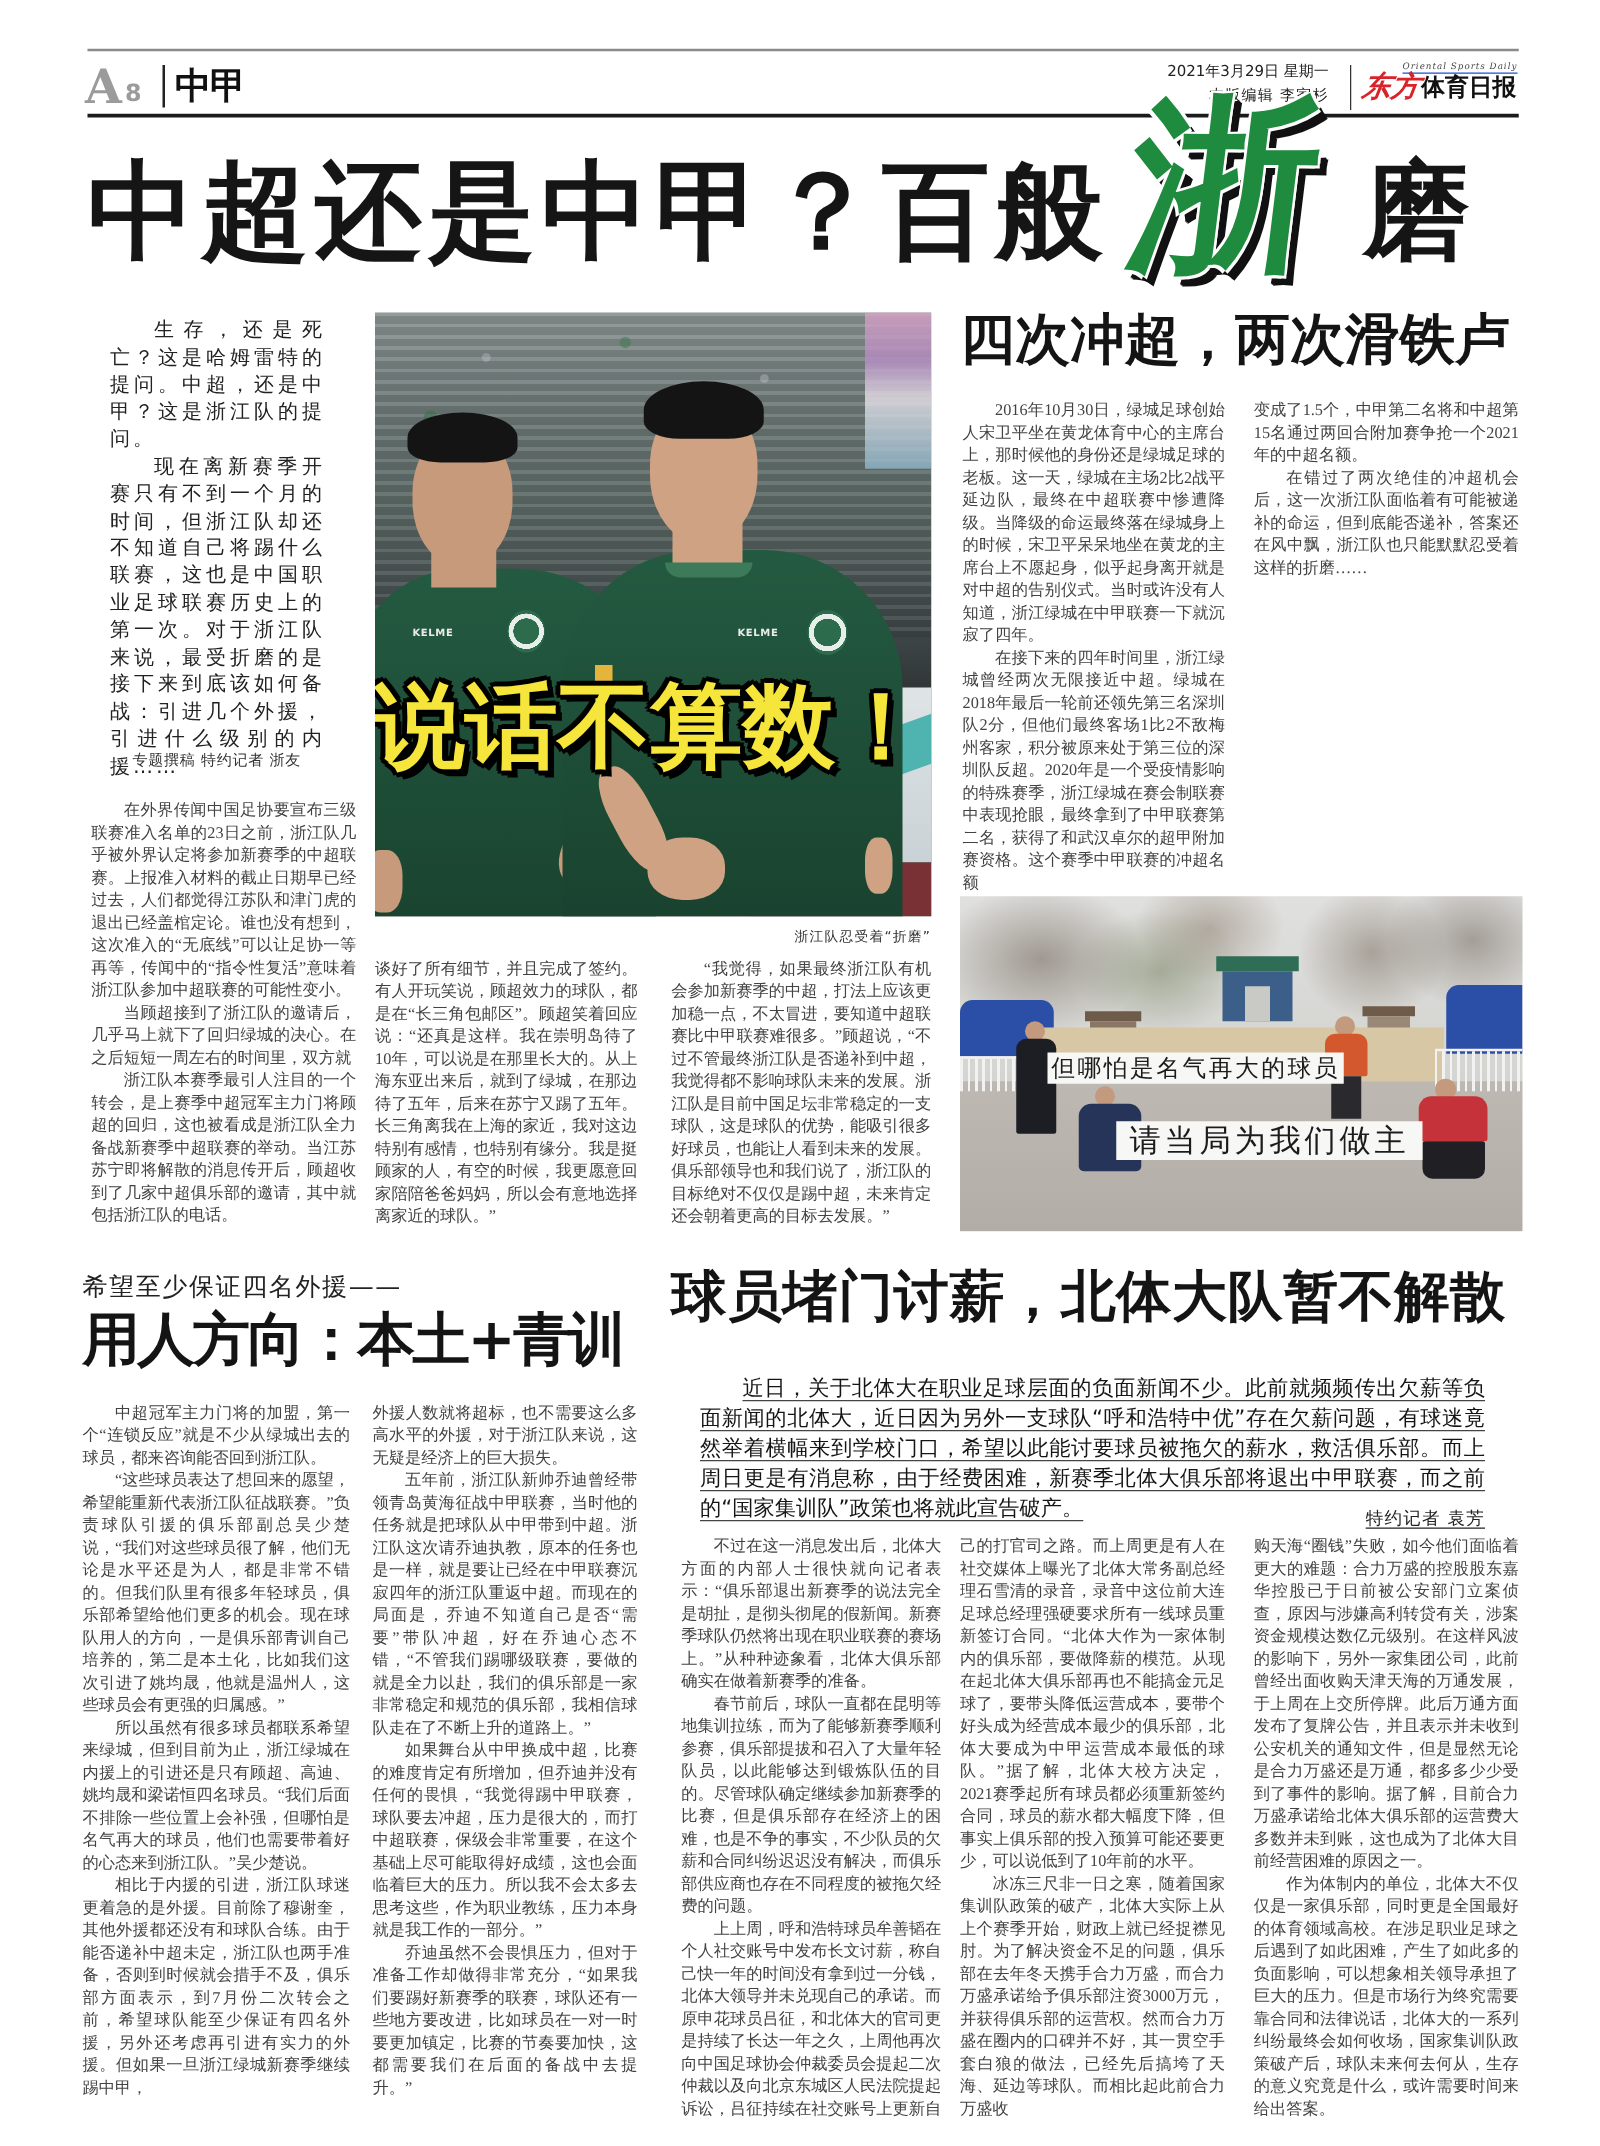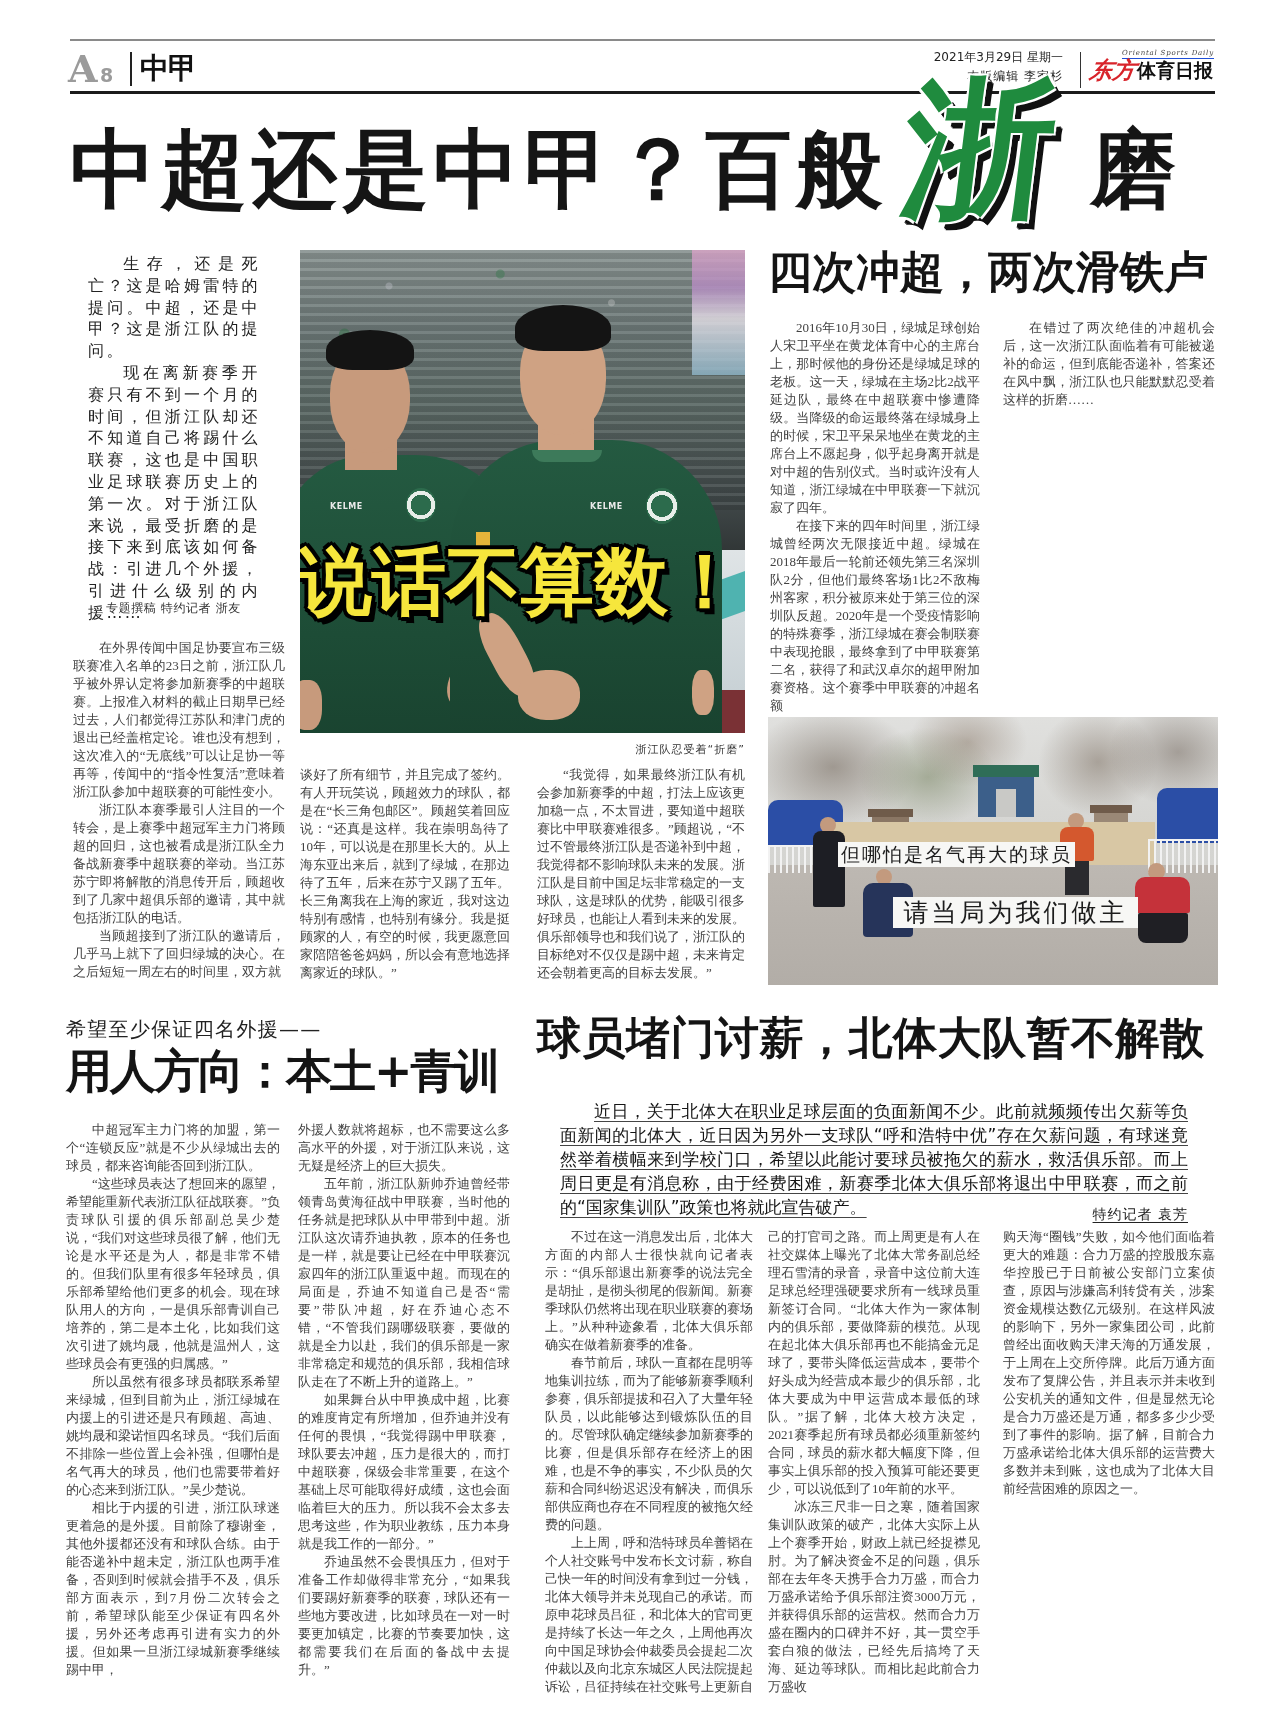--- a/index.html
+++ b/index.html
@@ -105,22 +105,22 @@
 <div class="a hl-mo">磨</div>
 
 <div class="a intro">
   <p>生存，还是死亡？这是哈姆雷特的提问。中超，还是中甲？这是浙江队的提问。</p>
   <p>现在离新赛季开赛只有不到一个月的时间，但浙江队却还不知道自己将踢什么联赛，这也是中国职业足球联赛历史上的第一次。对于浙江队来说，最受折磨的是接下来到底该如何备战：引进几个外援，引进什么级别的内援……</p>
 </div>
 <div class="a intro-byline">专题撰稿 特约记者 浙友</div>
 
 <div class="col" style="left:73px;top:639px;width:212px;">
   <p class="ind">在外界传闻中国足协要宣布三级联赛准入名单的23日之前，浙江队几乎被外界认定将参加新赛季的中超联赛。上报准入材料的截止日期早已经过去，人们都觉得江苏队和津门虎的退出已经盖棺定论。谁也没有想到，这次准入的“无底线”可以让足协一等再等，传闻中的“指令性复活”意味着浙江队参加中超联赛的可能性变小。</p>
+  <p class="ind">当顾超接到了浙江队的邀请后，几乎马上就下了回归绿城的决心。在之后短短一周左右的时间里，双方就</p>
   <p class="ind">浙江队本赛季最引人注目的一个转会，是上赛季中超冠军主力门将顾超的回归，这也被看成是浙江队全力备战新赛季中超联赛的举动。当江苏苏宁即将解散的消息传开后，顾超收到了几家中超俱乐部的邀请，其中就包括浙江队的电话。</p>
-  <p class="ind">当顾超接到了浙江队的邀请后，几乎马上就下了回归绿城的决心。在之后短短一周左右的时间里，双方就</p>
 </div>
 <div class="col" style="left:300px;top:766px;width:210px;">
   <p>谈好了所有细节，并且完成了签约。有人开玩笑说，顾超效力的球队，都是在“长三角包邮区”。顾超笑着回应说：“还真是这样。我在崇明岛待了10年，可以说是在那里长大的。从上海东亚出来后，就到了绿城，在那边待了五年，后来在苏宁又踢了五年。长三角离我在上海的家近，我对这边特别有感情，也特别有缘分。我是挺顾家的人，有空的时候，我更愿意回家陪陪爸爸妈妈，所以会有意地选择离家近的球队。”</p>
 </div>
 <div class="col" style="left:537px;top:766px;width:208px;">
   <p class="ind">“我觉得，如果最终浙江队有机会参加新赛季的中超，打法上应该更加稳一点，不太冒进，要知道中超联赛比中甲联赛难很多。”顾超说，“不过不管最终浙江队是否递补到中超，我觉得都不影响球队未来的发展。浙江队是目前中国足坛非常稳定的一支球队，这是球队的优势，能吸引很多好球员，也能让人看到未来的发展。俱乐部领导也和我们说了，浙江队的目标绝对不仅仅是踢中超，未来肯定还会朝着更高的目标去发展。”</p>
 </div>
 
 <div class="a photo1">
   <div class="a stands"></div>
@@ -154,20 +154,21 @@
   <div class="a overlay">说话不算数！</div>
 </div>
 <div class="a caption">浙江队忍受着“折磨”</div>
 
 <div class="a hl-side">四次冲超，两次滑铁卢</div>
 <div class="col" style="left:770px;top:319px;width:210px;">
   <p class="ind">2016年10月30日，绿城足球创始人宋卫平坐在黄龙体育中心的主席台上，那时候他的身份还是绿城足球的老板。这一天，绿城在主场2比2战平延边队，最终在中超联赛中惨遭降级。当降级的命运最终落在绿城身上的时候，宋卫平呆呆地坐在黄龙的主席台上不愿起身，似乎起身离开就是对中超的告别仪式。当时或许没有人知道，浙江绿城在中甲联赛一下就沉寂了四年。</p>
   <p class="ind">在接下来的四年时间里，浙江绿城曾经两次无限接近中超。绿城在2018年最后一轮前还领先第三名深圳队2分，但他们最终客场1比2不敌梅州客家，积分被原来处于第三位的深圳队反超。2020年是一个受疫情影响的特殊赛季，浙江绿城在赛会制联赛中表现抢眼，最终拿到了中甲联赛第二名，获得了和武汉卓尔的超甲附加赛资格。这个赛季中甲联赛的冲超名额</p>
 </div>
 <div class="col" style="left:1003px;top:319px;width:212px;">
+  <p>变成了1.5个，中甲第二名将和中超第15名通过两回合附加赛争抢一个2021年的中超名额。</p>
   <p class="ind">在错过了两次绝佳的冲超机会后，这一次浙江队面临着有可能被递补的命运，但到底能否递补，答案还在风中飘，浙江队也只能默默忍受着这样的折磨……</p>
 </div>
 
 <div class="a photo2">
   <div class="a tree" style="left:-20px;top:-10px;width:170px;height:120px;background:radial-gradient(ellipse,rgba(110,98,86,.55),rgba(110,98,86,0) 70%);"></div>
   <div class="a tree" style="left:90px;top:10px;width:140px;height:100px;background:radial-gradient(ellipse,rgba(120,132,98,.55),rgba(120,132,98,0) 70%);"></div>
   <div class="a tree" style="left:140px;top:-20px;width:120px;height:90px;background:radial-gradient(ellipse,rgba(130,112,95,.45),rgba(130,112,95,0) 70%);"></div>
   <div class="a tree" style="left:270px;top:-10px;width:120px;height:110px;background:radial-gradient(ellipse,rgba(118,104,90,.5),rgba(118,104,90,0) 70%);"></div>
   <div class="a tree" style="left:340px;top:-20px;width:140px;height:110px;background:radial-gradient(ellipse,rgba(108,96,86,.5),rgba(108,96,86,0) 70%);"></div>
   <div class="a gate-roof" style="left:205px;top:48px;width:66px;height:12px;"></div>
@@ -223,13 +224,14 @@
   <p class="ind">不过在这一消息发出后，北体大方面的内部人士很快就向记者表示：“俱乐部退出新赛季的说法完全是胡扯，是彻头彻尾的假新闻。新赛季球队仍然将出现在职业联赛的赛场上。”从种种迹象看，北体大俱乐部确实在做着新赛季的准备。</p>
   <p class="ind">春节前后，球队一直都在昆明等地集训拉练，而为了能够新赛季顺利参赛，俱乐部提拔和召入了大量年轻队员，以此能够达到锻炼队伍的目的。尽管球队确定继续参加新赛季的比赛，但是俱乐部存在经济上的困难，也是不争的事实，不少队员的欠薪和合同纠纷迟迟没有解决，而俱乐部供应商也存在不同程度的被拖欠经费的问题。</p>
   <p class="ind">上上周，呼和浩特球员牟善韬在个人社交账号中发布长文讨薪，称自己快一年的时间没有拿到过一分钱，北体大领导并未兑现自己的承诺。而原申花球员吕征，和北体大的官司更是持续了长达一年之久，上周他再次向中国足球协会仲裁委员会提起二次仲裁以及向北京东城区人民法院提起诉讼，吕征持续在社交账号上更新自</p>
 </div>
 <div class="col" style="left:768px;top:1228px;width:212px;">
   <p>己的打官司之路。而上周更是有人在社交媒体上曝光了北体大常务副总经理石雪清的录音，录音中这位前大连足球总经理强硬要求所有一线球员重新签订合同。“北体大作为一家体制内的俱乐部，要做降薪的模范。从现在起北体大俱乐部再也不能搞金元足球了，要带头降低运营成本，要带个好头成为经营成本最少的俱乐部，北体大要成为中甲运营成本最低的球队。”据了解，北体大校方决定，2021赛季起所有球员都必须重新签约合同，球员的薪水都大幅度下降，但事实上俱乐部的投入预算可能还要更少，可以说低到了10年前的水平。</p>
   <p class="ind">冰冻三尺非一日之寒，随着国家集训队政策的破产，北体大实际上从上个赛季开始，财政上就已经捉襟见肘。为了解决资金不足的问题，俱乐部在去年冬天携手合力万盛，而合力万盛承诺给予俱乐部注资3000万元，并获得俱乐部的运营权。然而合力万盛在圈内的口碑并不好，其一贯空手套白狼的做法，已经先后搞垮了天海、延边等球队。而相比起此前合力万盛收</p>
 </div>
 <div class="col" style="left:1003px;top:1228px;width:212px;">
   <p>购天海“圈钱”失败，如今他们面临着更大的难题：合力万盛的控股股东嘉华控股已于日前被公安部门立案侦查，原因与涉嫌高利转贷有关，涉案资金规模达数亿元级别。在这样风波的影响下，另外一家集团公司，此前曾经出面收购天津天海的万通发展，于上周在上交所停牌。此后万通方面发布了复牌公告，并且表示并未收到公安机关的通知文件，但是显然无论是合力万盛还是万通，都多多少少受到了事件的影响。据了解，目前合力万盛承诺给北体大俱乐部的运营费大多数并未到账，这也成为了北体大目前经营困难的原因之一。</p>
+  <p class="ind">作为体制内的单位，北体大不仅仅是一家俱乐部，同时更是全国最好的体育领域高校。在涉足职业足球之后遇到了如此困难，产生了如此多的负面影响，可以想象相关领导承担了巨大的压力。但是市场行为终究需要靠合同和法律说话，北体大的一系列纠纷最终会如何收场，国家集训队政策破产后，球队未来何去何从，生存的意义究竟是什么，或许需要时间来给出答案。</p>
 </div>
 
 </body></html>

